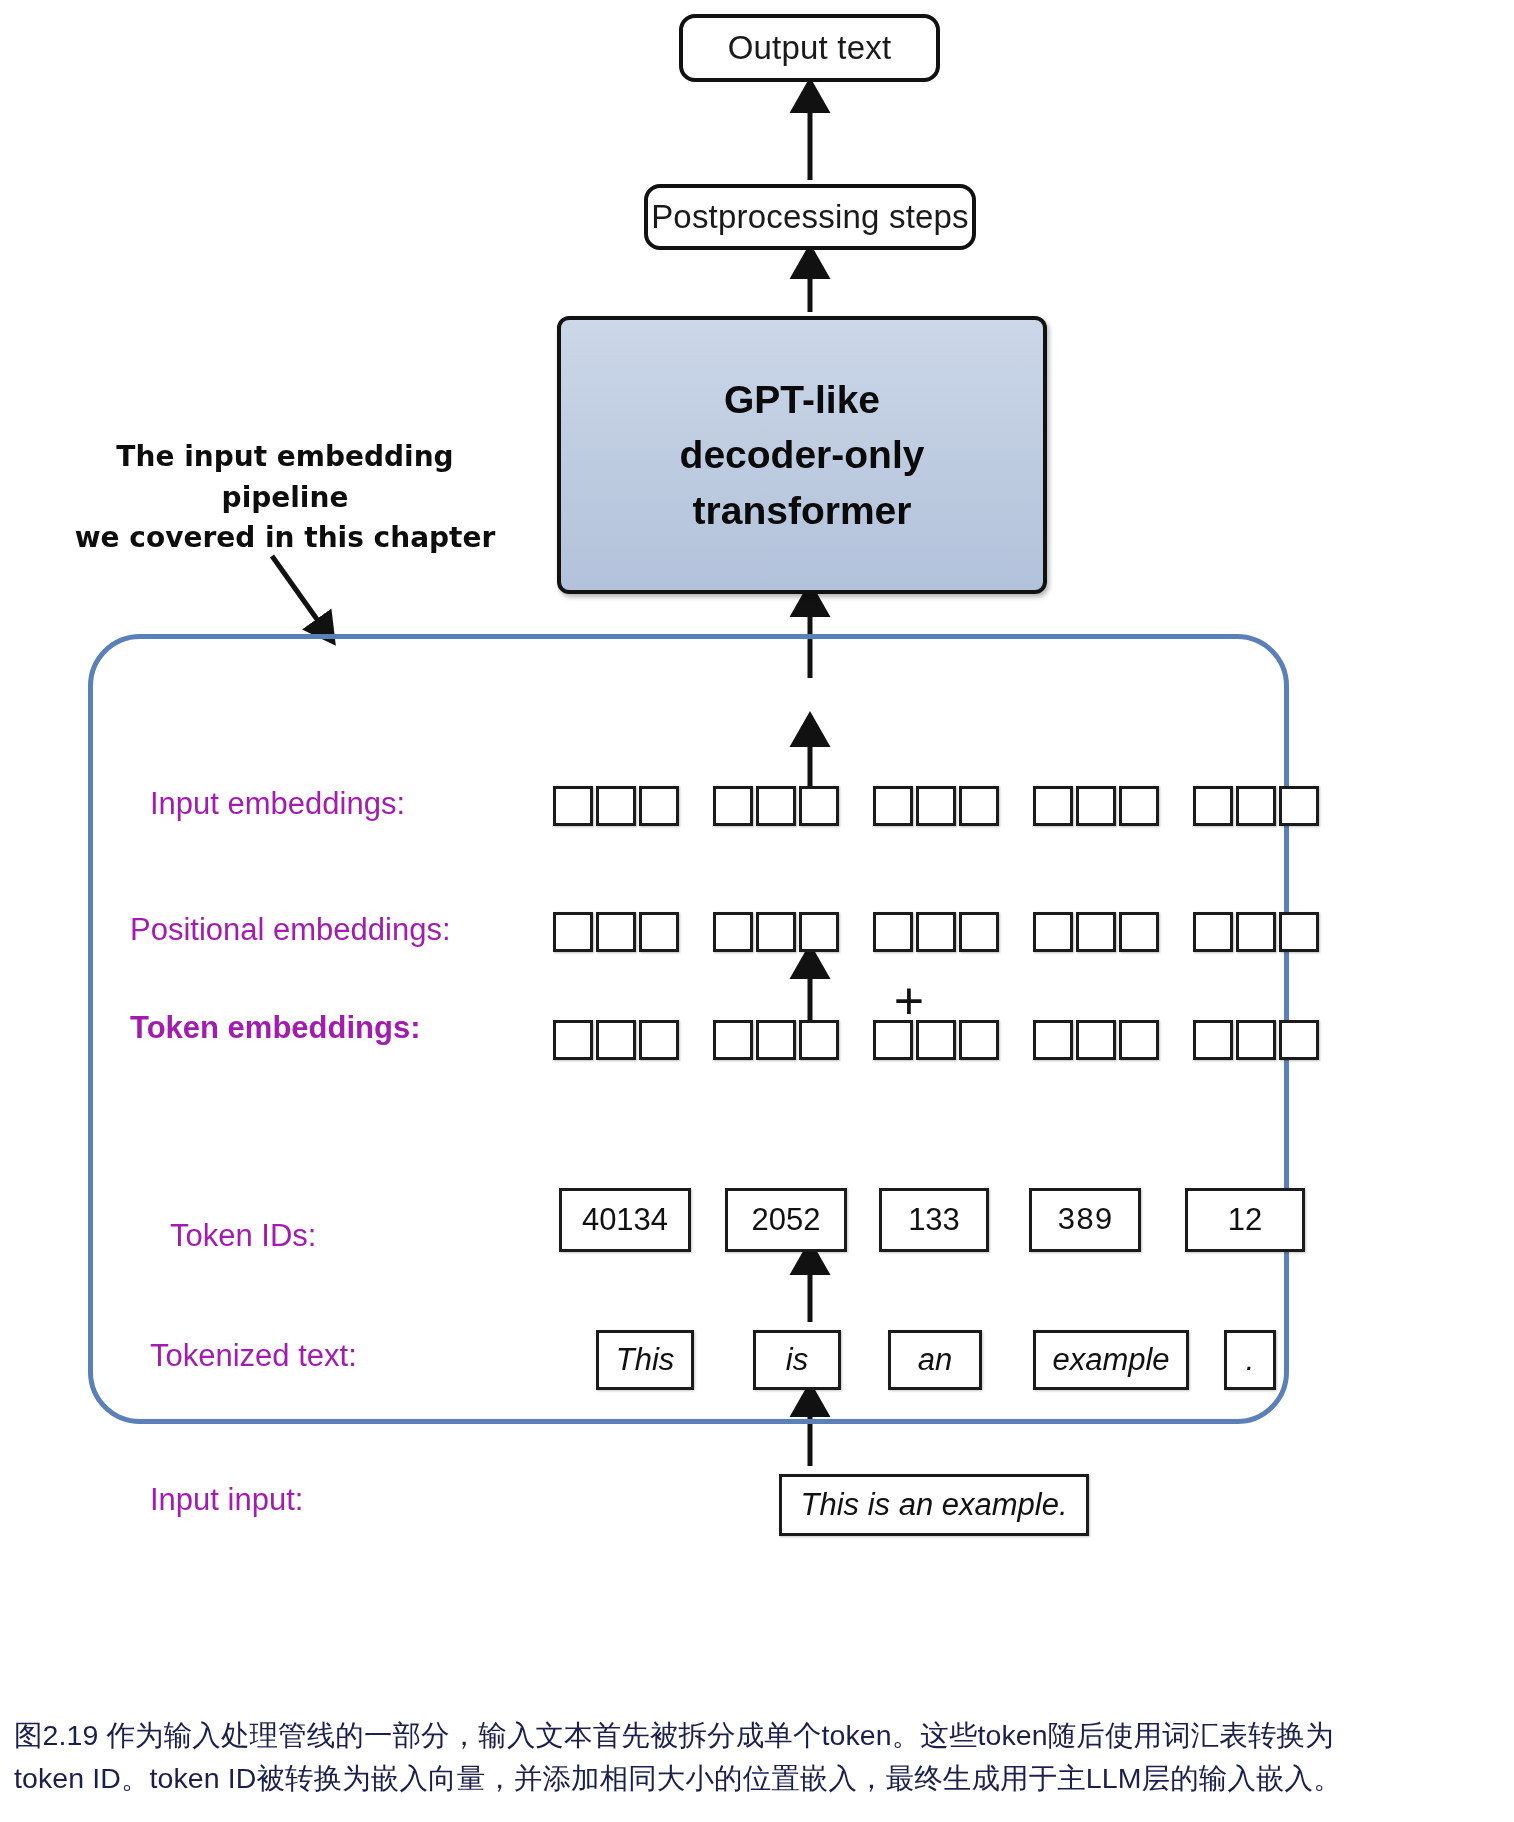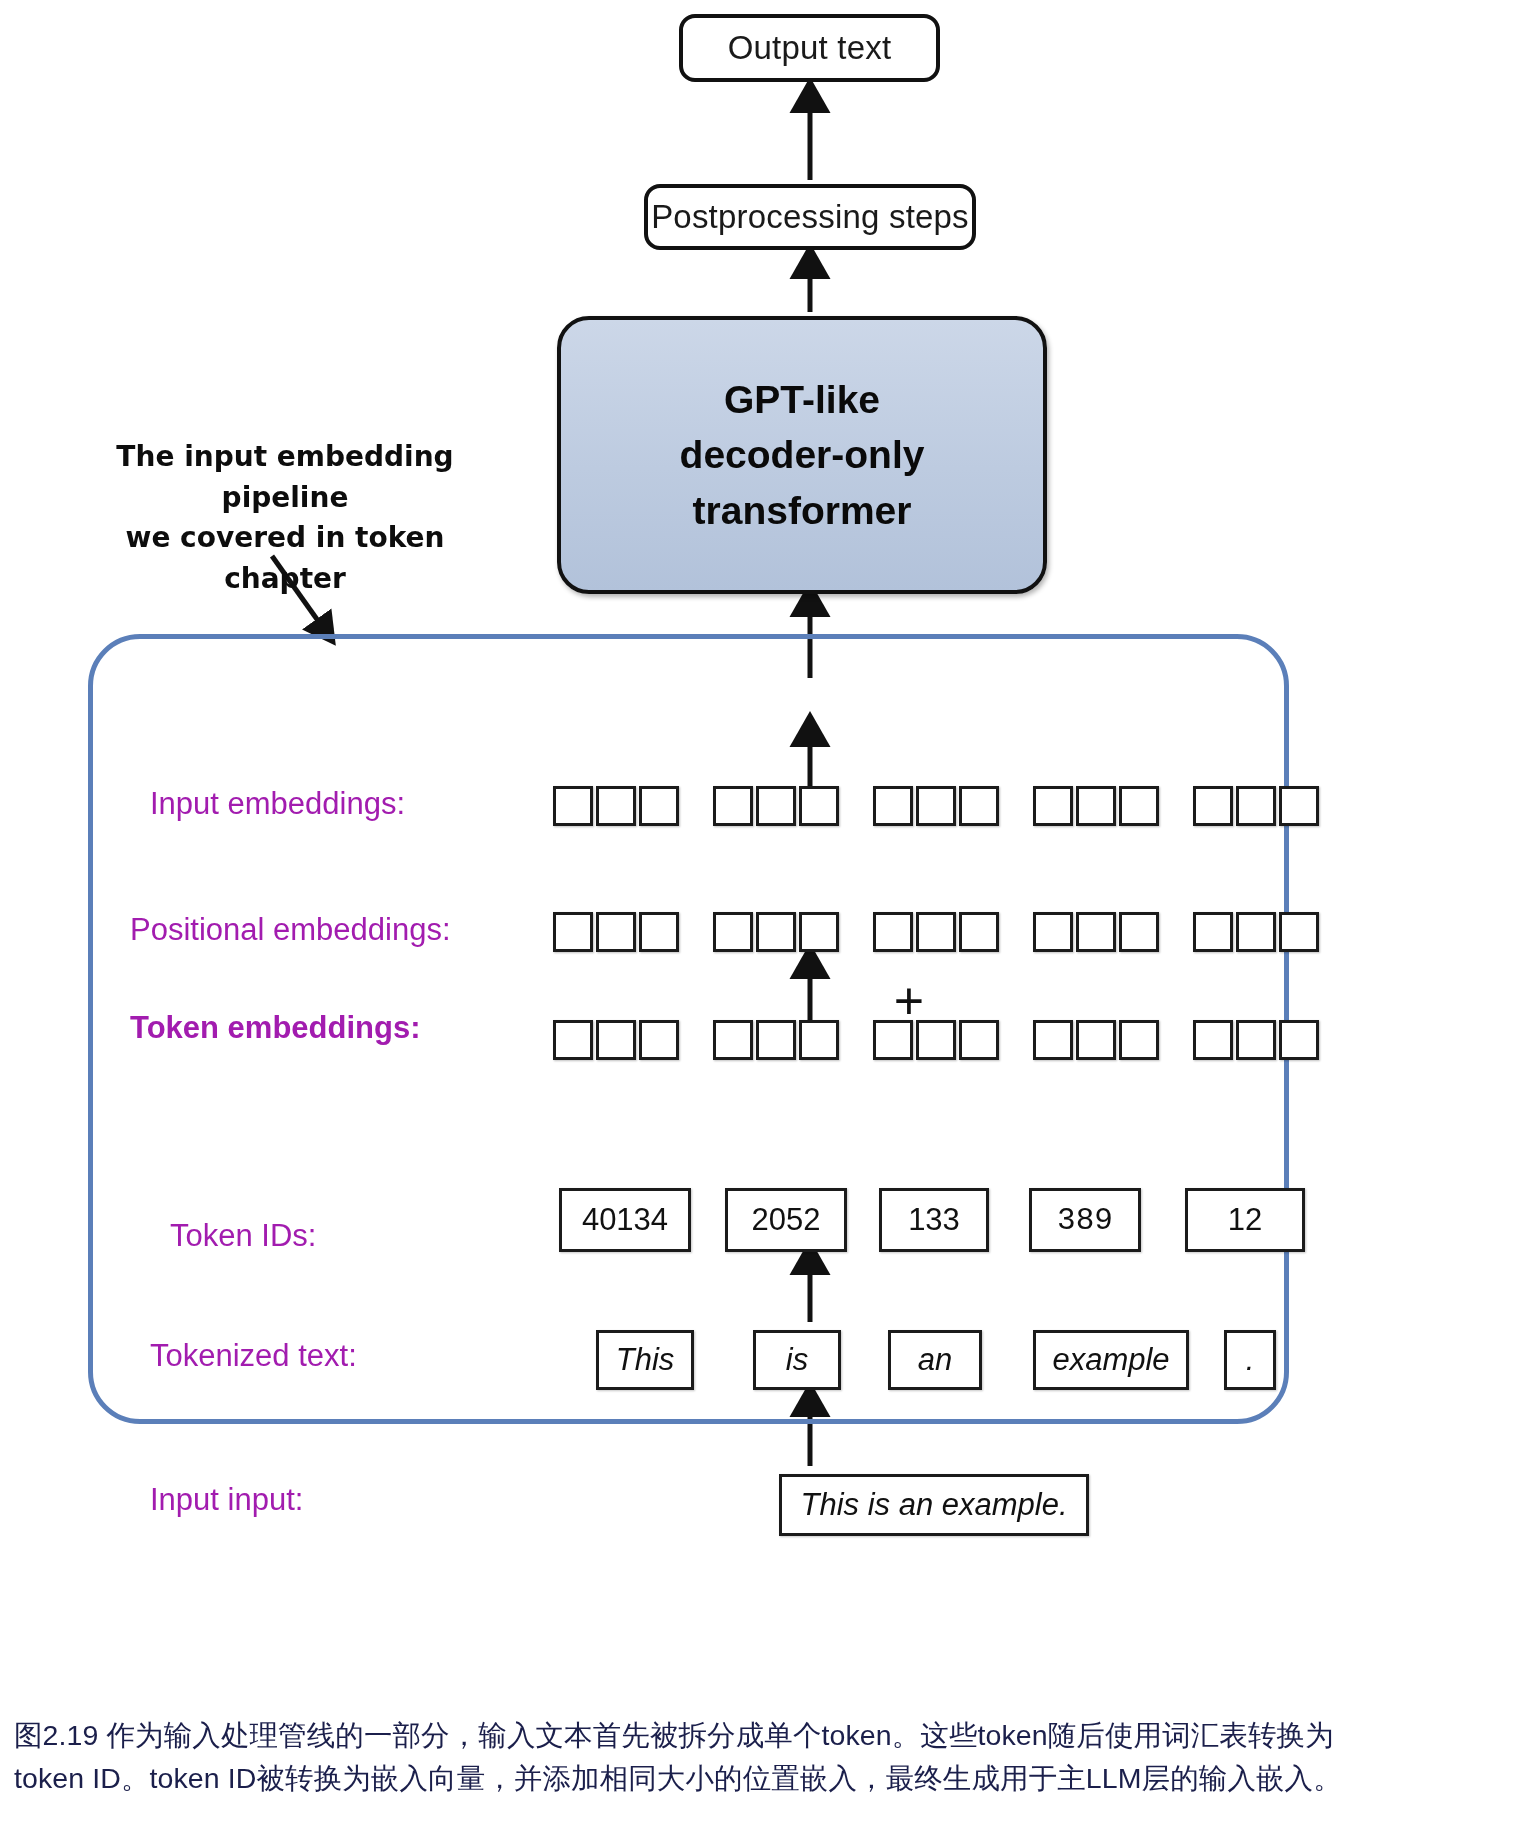--- a/index.html
+++ b/index.html
@@ -35,21 +35,21 @@
     letter-spacing: 0.2px;
   }
 
   #output-text-box { left: 679px; top: 14px; width: 261px; height: 68px; }
   #postprocessing-box { left: 644px; top: 184px; width: 332px; height: 66px; }
 
   #transformer-box {
     position: absolute;
     left: 557px; top: 316px; width: 490px; height: 278px;
     border: 4px solid #111111;
-    border-radius: 32px;
+    border-radius: 12px;
     background: linear-gradient(180deg, #ccd7e8 0%, #bdcbe0 55%, #b2c2da 100%);
     box-shadow: 2px 3px 5px rgba(0,0,0,0.30);
     display: flex;
     align-items: center;
     justify-content: center;
     text-align: center;
   }
   #transformer-label {
     font-size: 39px;
     font-weight: bold;
@@ -183,21 +183,21 @@
   <div id="transformer-box">
     <div id="transformer-label">
       <div>GPT-like</div>
       <div>decoder-only</div>
       <div>transformer</div>
     </div>
   </div>
 
   <div id="annotation">
     <div>The input embedding pipeline</div>
-    <div>we covered in token chapter</div>
+    <div>we covered in this chapter</div>
   </div>
 
   <div id="pipeline-container"></div>
 
   <div class="row-label" style="left:150px; top:786px; width:320px;">Input embeddings:</div>
 
   <div class="row-label" style="left:130px; top:912px; width:340px;">Positional embeddings:</div>
 
   <div class="row-label" style="left:130px; top:1010px; width:340px;font-weight:bold;">Token embeddings:</div>
 

